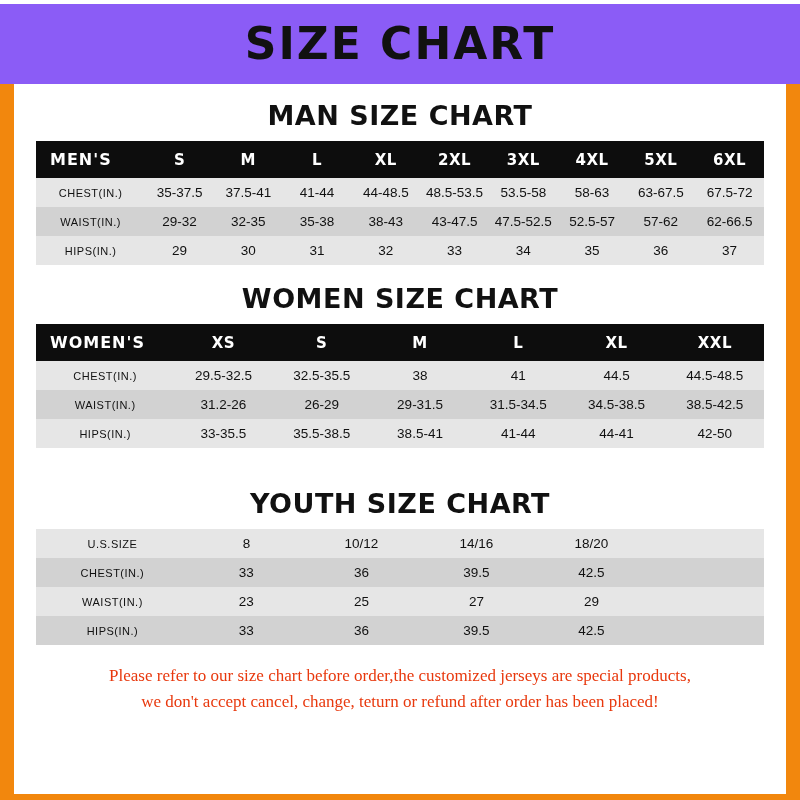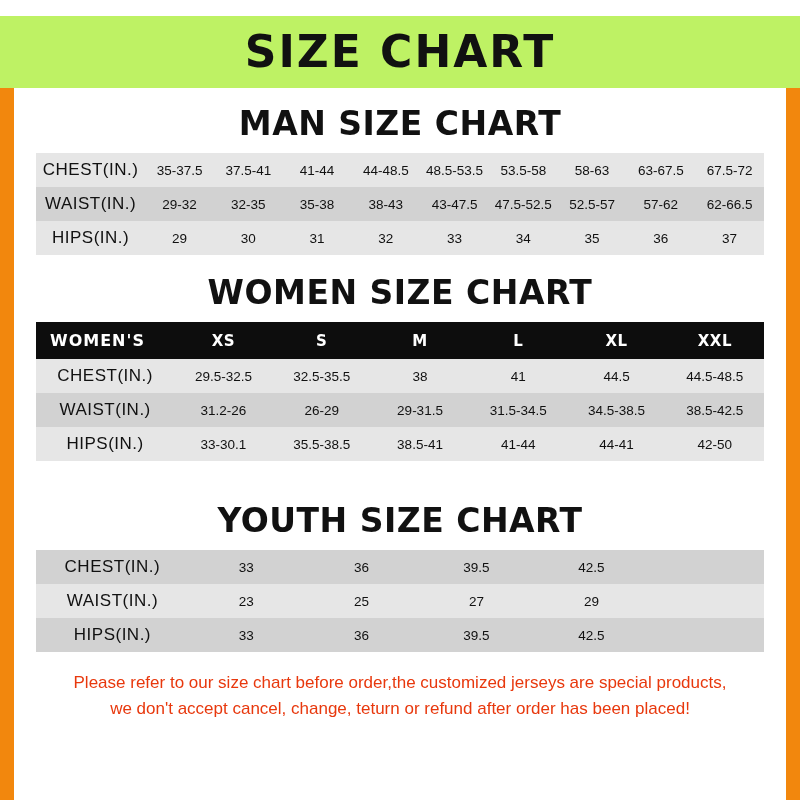--- a/index.html
+++ b/index.html
@@ -16,43 +16,43 @@
   .page {
     position: relative;
     width: 800px;
     height: 800px;
     box-sizing: border-box;
     border-left: 14px solid #f2870d;
     border-right: 14px solid #f2870d;
     background: #ffffff;
   }
   .header-band {
-    background: #bef264;
-    height: 72px;
+    background: #8b5cf6;
+    height: 80px;
     display: flex;
     align-items: center;
     justify-content: center;
-    margin: 16px -14px;
+    margin: 4px -14px;
   }
   .header-title {
     font-family: "DejaVu Sans", sans-serif;
     font-weight: bold;
     font-size: 44px;
     letter-spacing: 2px;
     color: #111111;
     line-height: 1;
   }
   .content {
     padding: 0 22px;
   }
   .section-title {
     text-align: center;
     font-family: "DejaVu Sans", sans-serif;
     font-weight: bold;
-    font-size: 33px;
+    font-size: 27px;
     color: #111111;
     letter-spacing: 0.5px;
   }
   .sec-men .section-title { margin: 16px 0 10px; }
   .sec-women .section-title { margin: 18px 0 10px; }
   .sec-youth .section-title { margin: 40px 0 10px; }
 
   table.size-table {
     width: 100%;
     border-collapse: collapse;
@@ -78,35 +78,35 @@
   }
   table.size-table tr.body-row td {
     font-family: "Liberation Sans", sans-serif;
     font-size: 13.5px;
     color: #111111;
     text-align: center;
     padding: 7px 2px;
   }
   table.size-table tr.body-row td.rowlabel {
     letter-spacing: 0.5px;
-    font-size: 17px;
+    font-size: 11px;
   }
   tr.band-light { background: #e6e6e6; }
   tr.band-dark  { background: #d2d2d2; }
 
   
   .men-col-label { width: 15%; }
   .youth-col-label { width: 21%; }
   .women-col-label { width: 19%; }
 
   .footer-note {
     margin: 18px 16px 0 16px;
     text-align: center;
     color: #e8380d;
-    font-family: Liberation Sans, sans-serif;
+    font-family: Liberation Serif, serif;
     font-size: 17px;
     line-height: 1.5;
   }
   .footer-note span { display: block; }
   .bottom-band {
     position: absolute;
     left: -14px;
     right: -14px;
     bottom: 0;
     height: 10px;
@@ -133,20 +133,32 @@
             <col>
             <col>
             <col>
             <col>
             <col>
             <col>
             <col>
             <col>
         </colgroup>
         <tbody>
+          <tr class="head-row">
+            <td class="rowlabel">MEN'S</td>
+            <td>S</td>
+            <td>M</td>
+            <td>L</td>
+            <td>XL</td>
+            <td>2XL</td>
+            <td>3XL</td>
+            <td>4XL</td>
+            <td>5XL</td>
+            <td>6XL</td>
+          </tr>
           <tr class="body-row band-light">
             <td class="rowlabel">CHEST(IN.)</td>
             <td>35-37.5</td>
             <td>37.5-41</td>
             <td>41-44</td>
             <td>44-48.5</td>
             <td>48.5-53.5</td>
             <td>53.5-58</td>
             <td>58-63</td>
             <td>63-67.5</td>
@@ -215,21 +227,21 @@
             <td class="rowlabel">WAIST(IN.)</td>
             <td>31.2-26</td>
             <td>26-29</td>
             <td>29-31.5</td>
             <td>31.5-34.5</td>
             <td>34.5-38.5</td>
             <td>38.5-42.5</td>
           </tr>
           <tr class="body-row band-light">
             <td class="rowlabel">HIPS(IN.)</td>
-            <td>33-30.1</td>
+            <td>33-35.5</td>
             <td>35.5-38.5</td>
             <td>38.5-41</td>
             <td>41-44</td>
             <td>44-41</td>
             <td>42-50</td>
           </tr>
         </tbody>
       </table>
     </div>
 
@@ -238,20 +250,28 @@
       <table class="size-table">
         <colgroup>
           <col class="youth-col-label">
           <col>
             <col>
             <col>
             <col>
             <col>
         </colgroup>
         <tbody>
+          <tr class="body-row band-light">
+            <td class="rowlabel">U.S.SIZE</td>
+            <td>8</td>
+            <td>10/12</td>
+            <td>14/16</td>
+            <td>18/20</td>
+            <td></td>
+          </tr>
           <tr class="body-row band-dark">
             <td class="rowlabel">CHEST(IN.)</td>
             <td>33</td>
             <td>36</td>
             <td>39.5</td>
             <td>42.5</td>
             <td></td>
           </tr>
           <tr class="body-row band-light">
             <td class="rowlabel">WAIST(IN.)</td>

